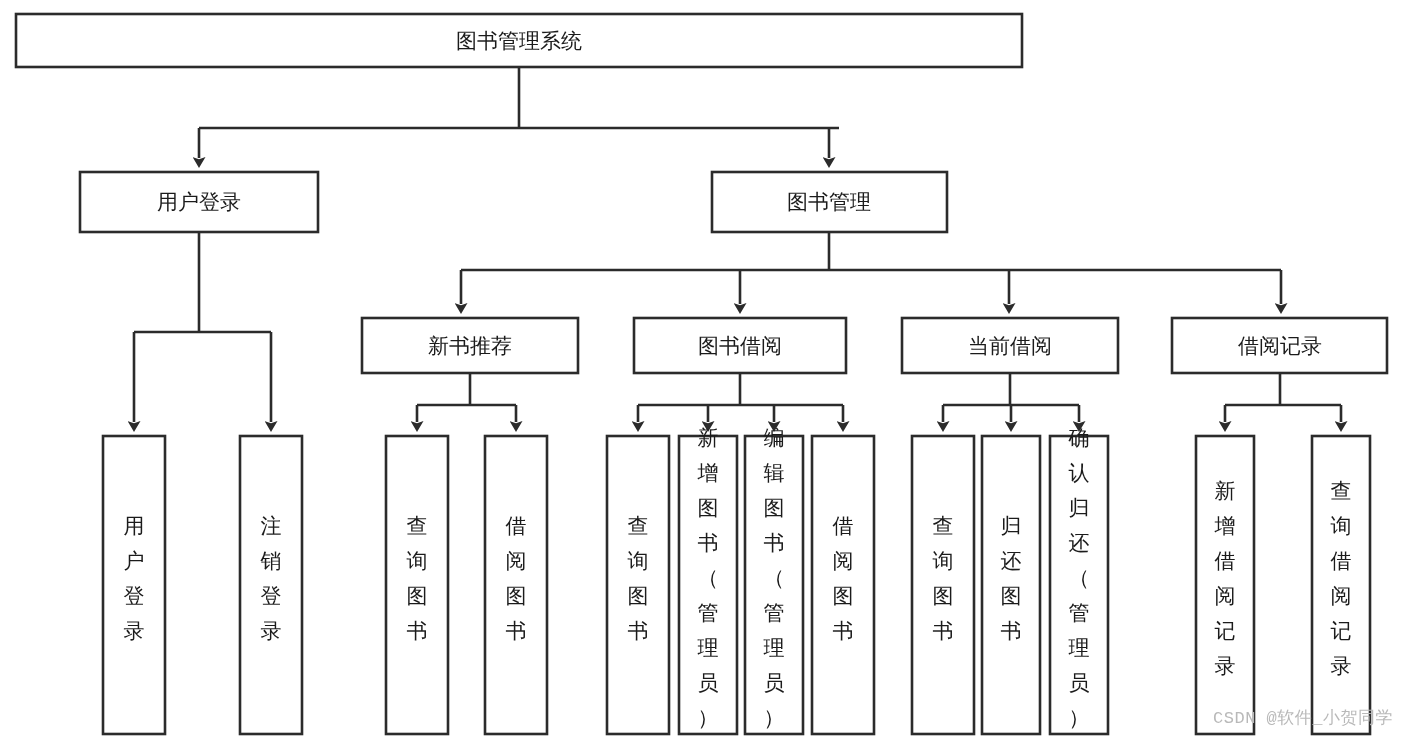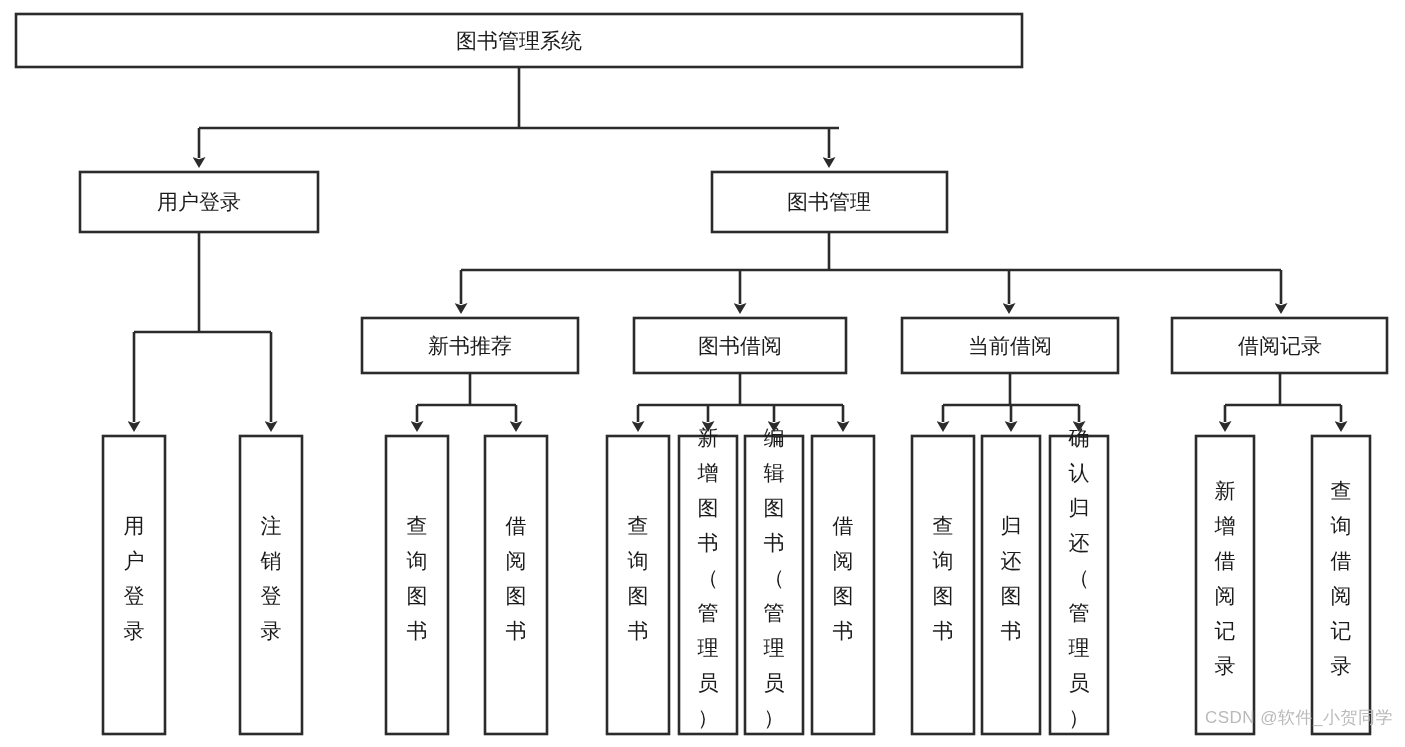--- a/index.html
+++ b/index.html
@@ -51,21 +51,21 @@
     stroke-linecap: butt;
   }
   .arrow-head {
     fill: #2b2b2b;
     stroke: none;
   }
   .watermark {
     position: absolute;
     right: 12px;
     bottom: 6px;
-    font-family: Liberation Sans, sans-serif;
+    font-family: Liberation Mono, monospace;
     font-size: 17px;
     color: #b9b9b9;
     white-space: nowrap;
     letter-spacing: 0.5px;
   }
 </style>
 </head>
 <body>
 
 <div id="diagram-root">

